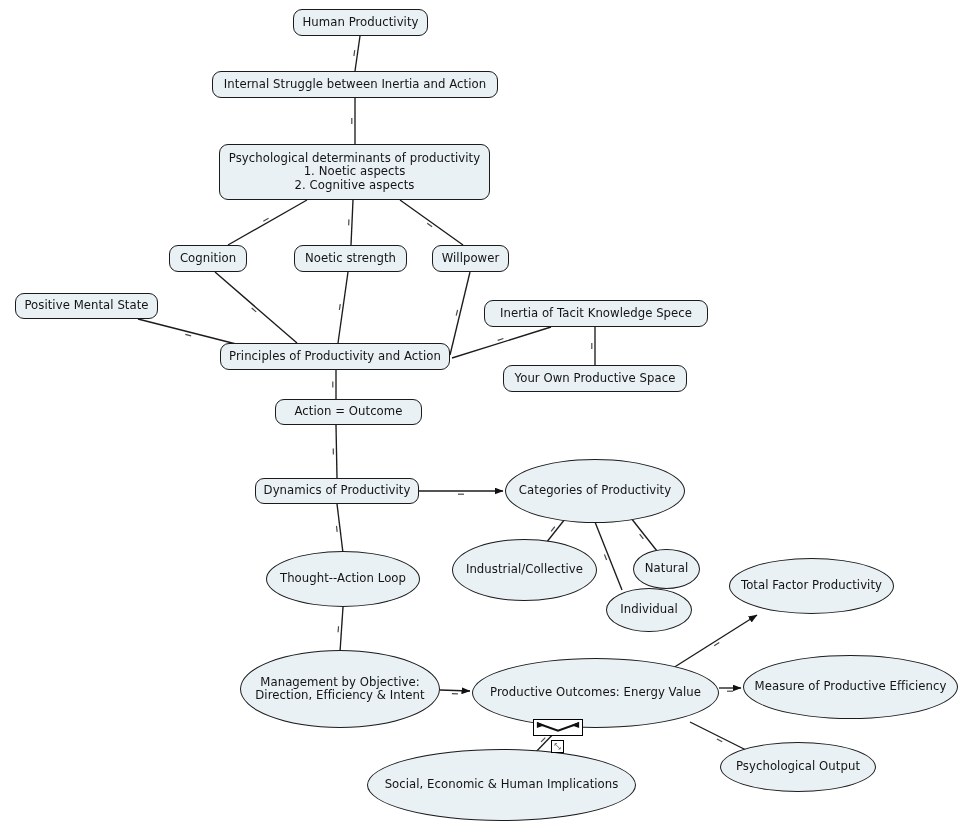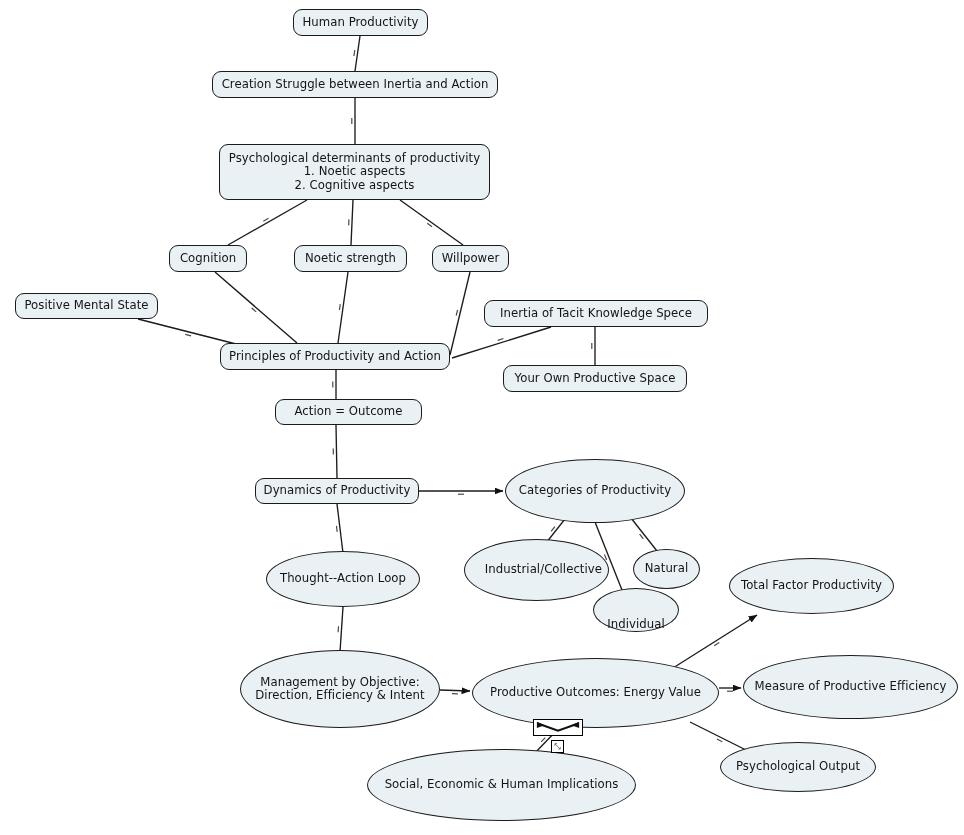--- a/index.html
+++ b/index.html
@@ -139,36 +139,36 @@
         <line x1="451.8950578223181" y1="693.5982792116354" x2="457.89172726419304" y2="693.7981681930312"></line>
         <line x1="714.1703810436276" y1="645.8071722031082" x2="719.2447494175559" y2="642.6054873957487"></line>
         <line x1="727" y1="691.2" x2="733" y2="691.2"></line>
         <line x1="716.8856349214004" y1="739.0205262246999" x2="722.2521980673998" y2="741.7038077976996"></line>
         <line x1="545.2843034871852" y1="737.6189641619408" x2="541.1141709061004" y2="741.9328944182355"></line>
       </g>
   </svg>
 
   <div id="nodes">
       <div class="node box" style="left: 293px; top: 9px; width: 135px; height: 27px;"><span class="lbl">Human Productivity</span></div>
-      <div class="node box" style="left: 212px; top: 71px; width: 286px; height: 27px;"><span class="lbl">Creation Struggle between Inertia and Action</span></div>
+      <div class="node box" style="left: 212px; top: 71px; width: 286px; height: 27px;"><span class="lbl">Internal Struggle between Inertia and Action</span></div>
       <div class="node box" style="left: 219px; top: 144px; width: 271px; height: 56px;"><span class="lbl">Psychological determinants of productivity
 1. Noetic aspects
 2. Cognitive aspects</span></div>
       <div class="node box" style="left: 169px; top: 245px; width: 78px; height: 27px;"><span class="lbl">Cognition</span></div>
       <div class="node box" style="left: 294px; top: 245px; width: 113px; height: 27px;"><span class="lbl">Noetic strength</span></div>
       <div class="node box" style="left: 432px; top: 245px; width: 77px; height: 27px;"><span class="lbl">Willpower</span></div>
       <div class="node box" style="left: 15px; top: 293px; width: 143px; height: 26px;"><span class="lbl">Positive Mental State</span></div>
       <div class="node box" style="left: 484px; top: 300px; width: 224px; height: 27px;"><span class="lbl">Inertia of Tacit Knowledge Spece</span></div>
       <div class="node box" style="left: 220px; top: 343px; width: 230px; height: 27px;"><span class="lbl">Principles of Productivity and Action</span></div>
       <div class="node box" style="left: 503px; top: 365px; width: 184px; height: 27px;"><span class="lbl">Your Own Productive Space</span></div>
       <div class="node box" style="left: 275px; top: 399px; width: 147px; height: 26px;"><span class="lbl">Action = Outcome</span></div>
       <div class="node box" style="left: 255px; top: 478px; width: 164px; height: 26px;"><span class="lbl">Dynamics of Productivity</span></div>
       <div class="node ellipse" style="left: 505px; top: 459px; width: 180px; height: 64px;"><span class="lbl">Categories of Productivity</span></div>
-      <div class="node ellipse" style="left: 464px; top: 539px; width: 145px; height: 62px; justify-content: flex-end;"><span class="lbl">Industrial/Collective</span></div>
-      <div class="node ellipse" style="left: 593px; top: 588px; width: 86px; height: 44px; align-items: flex-end;"><span class="lbl">Individual</span></div>
+      <div class="node ellipse" style="left: 452px; top: 539px; width: 145px; height: 62px;"><span class="lbl">Industrial/Collective</span></div>
+      <div class="node ellipse" style="left: 606px; top: 588px; width: 86px; height: 44px;"><span class="lbl">Individual</span></div>
       <div class="node ellipse" style="left: 633px; top: 549px; width: 67px; height: 40px;"><span class="lbl">Natural</span></div>
       <div class="node ellipse" style="left: 266px; top: 551px; width: 154px; height: 56px;"><span class="lbl">Thought--Action Loop</span></div>
       <div class="node ellipse" style="left: 240px; top: 650px; width: 200px; height: 78px;"><span class="lbl">Management by Objective:
 Direction, Efficiency &amp; Intent</span></div>
       <div class="node ellipse" style="left: 472px; top: 658px; width: 247px; height: 70px;"><span class="lbl">Productive Outcomes: Energy Value</span></div>
       <div class="node ellipse" style="left: 729px; top: 558px; width: 165px; height: 56px;"><span class="lbl">Total Factor Productivity</span></div>
       <div class="node ellipse" style="left: 743px; top: 655px; width: 215px; height: 64px;"><span class="lbl">Measure of Productive Efficiency</span></div>
       <div class="node ellipse" style="left: 720px; top: 742px; width: 156px; height: 50px;"><span class="lbl">Psychological Output</span></div>
       <div class="node ellipse" style="left: 367px; top: 749px; width: 269px; height: 72px;"><span class="lbl">Social, Economic &amp; Human Implications</span></div>
     </div>

